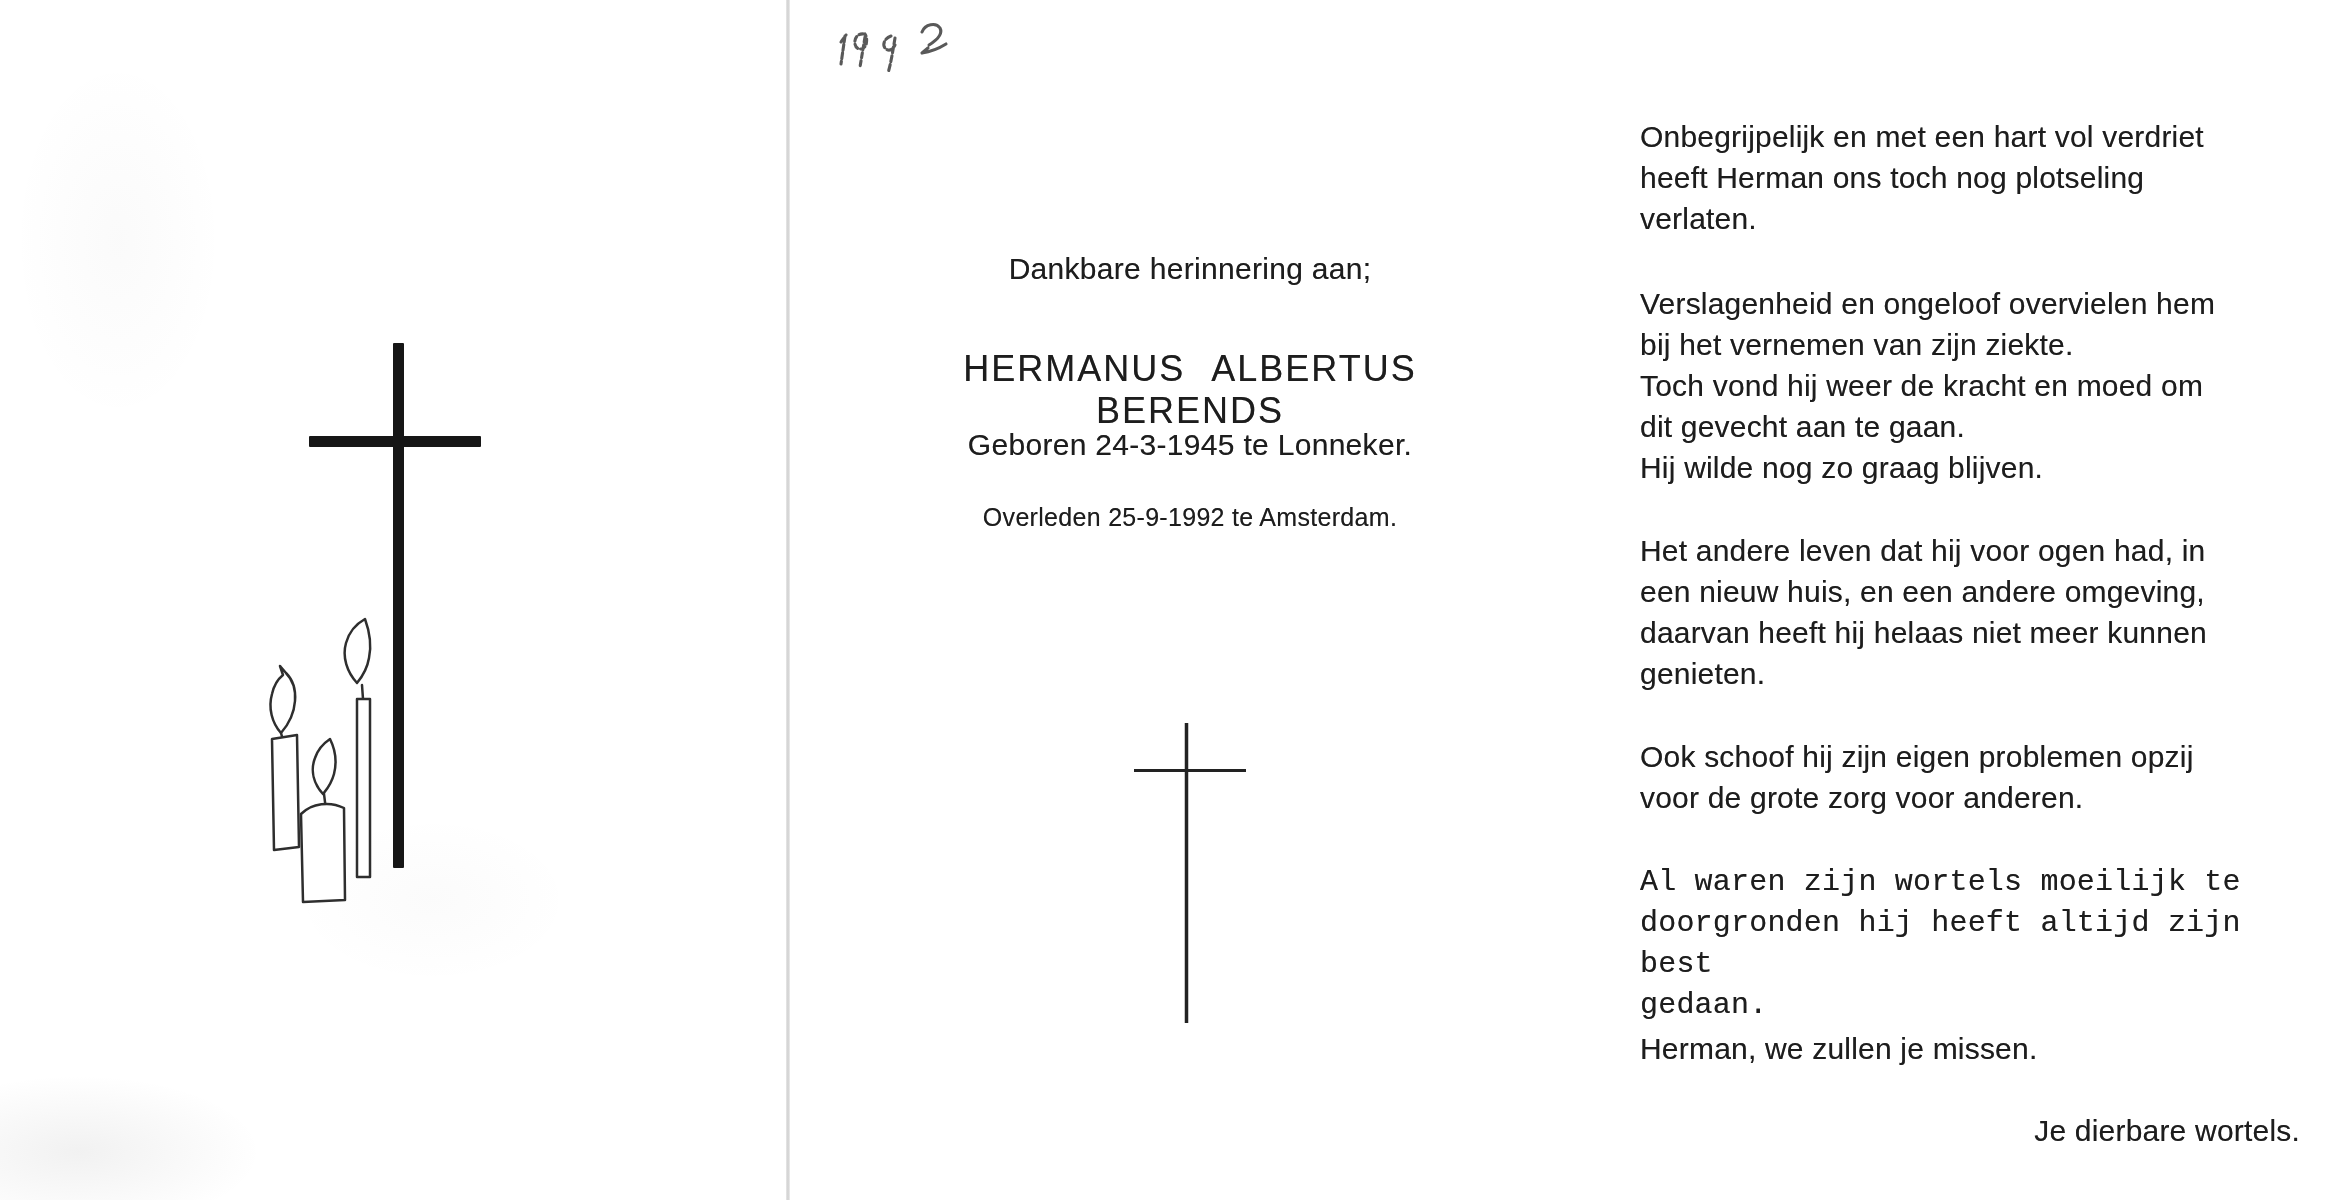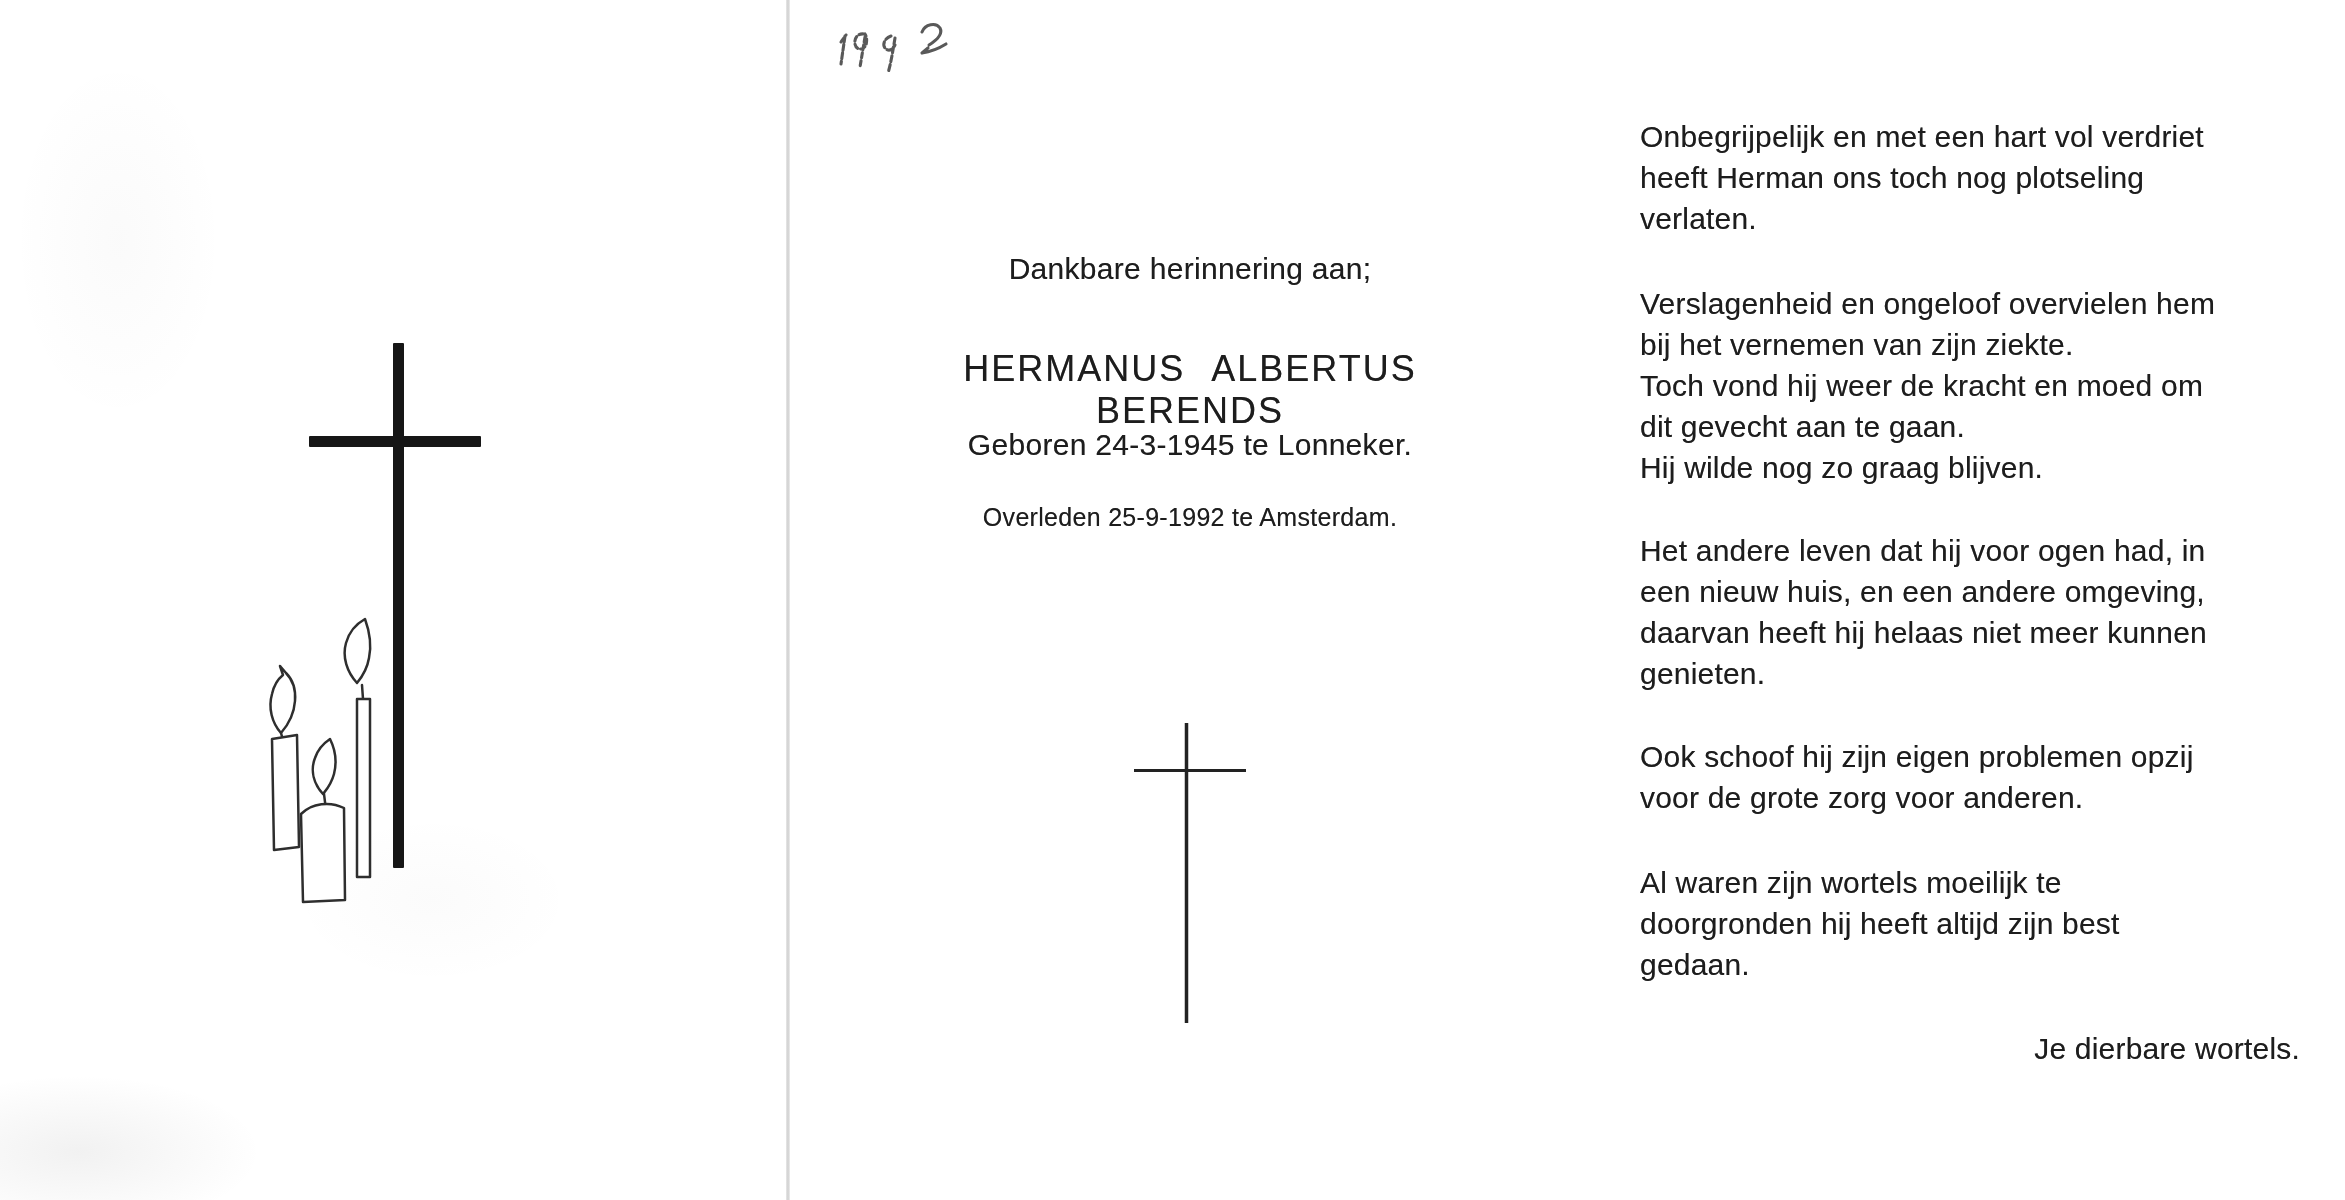--- a/index.html
+++ b/index.html
@@ -43,21 +43,21 @@
   .panel-right{position:absolute;left:1640px;top:0;width:660px;height:906px;}
   .panel-right p{
     position:absolute;left:0;width:100%;margin:0;
     font-size:30px;line-height:41px;letter-spacing:0.2px;
     white-space:pre-line;
   }
   .panel-right p:nth-of-type(1){top:116px;}
   .panel-right p:nth-of-type(2){top:283px;}
   .panel-right p:nth-of-type(3){top:530px;}
   .panel-right p:nth-of-type(4){top:736px;}
-  .panel-right p:nth-of-type(5){top:862px;}
+  .panel-right p:nth-of-type(5){top:862px;font-family:Liberation Mono, monospace;}
   .panel-right p:nth-of-type(6){top:1028px;}
   .panel-right .closing{top:1110px;text-align:right;}
   svg{display:block;}
 </style>
 </head>
 <body>
 
 <div class="canvas">
 
   <section class="panel-left">
@@ -129,16 +129,17 @@
 Hij wilde nog zo graag blijven.</p>
     <p>Het andere leven dat hij voor ogen had, in
 een nieuw huis, en een andere omgeving,
 daarvan heeft hij helaas niet meer kunnen
 genieten.</p>
     <p>Ook schoof hij zijn eigen problemen opzij
 voor de grote zorg voor anderen.</p>
     <p>Al waren zijn wortels moeilijk te
 doorgronden hij heeft altijd zijn best
 gedaan.</p>
+    <p>Herman, we zullen je missen.</p>
     <p class="closing">Je dierbare wortels.</p>
   </section>
 
 </div>
 
 </body></html>

